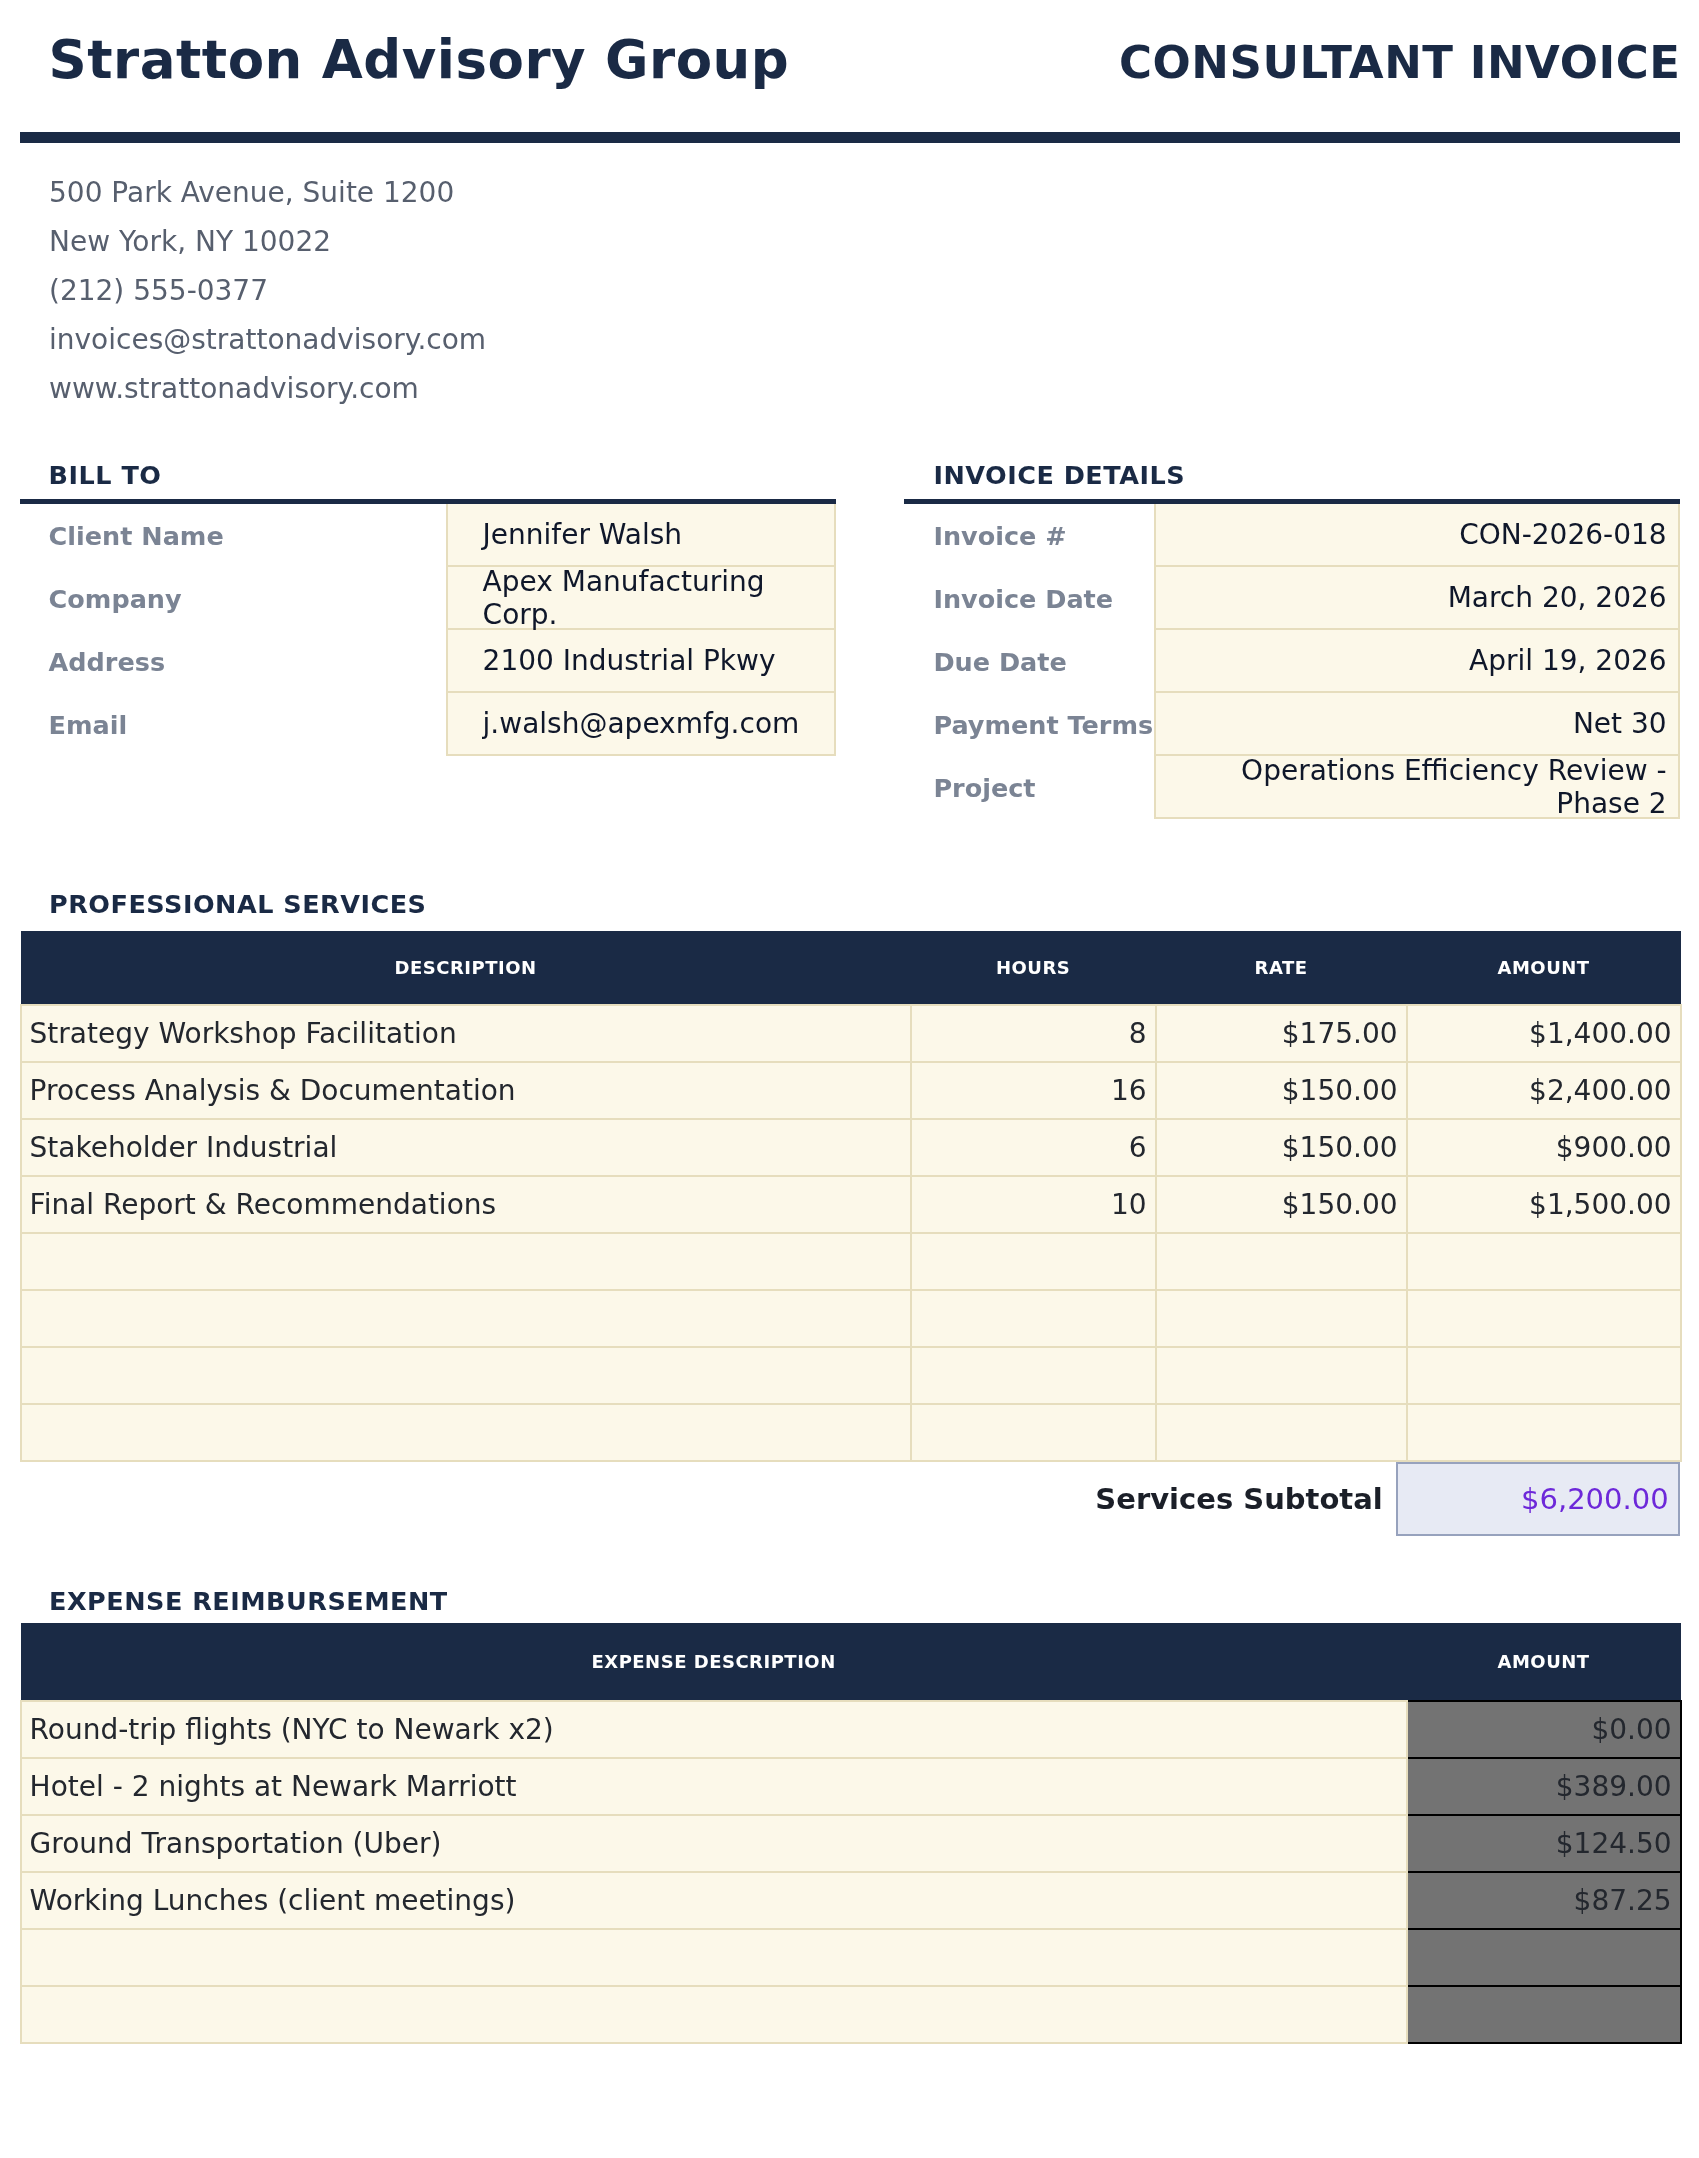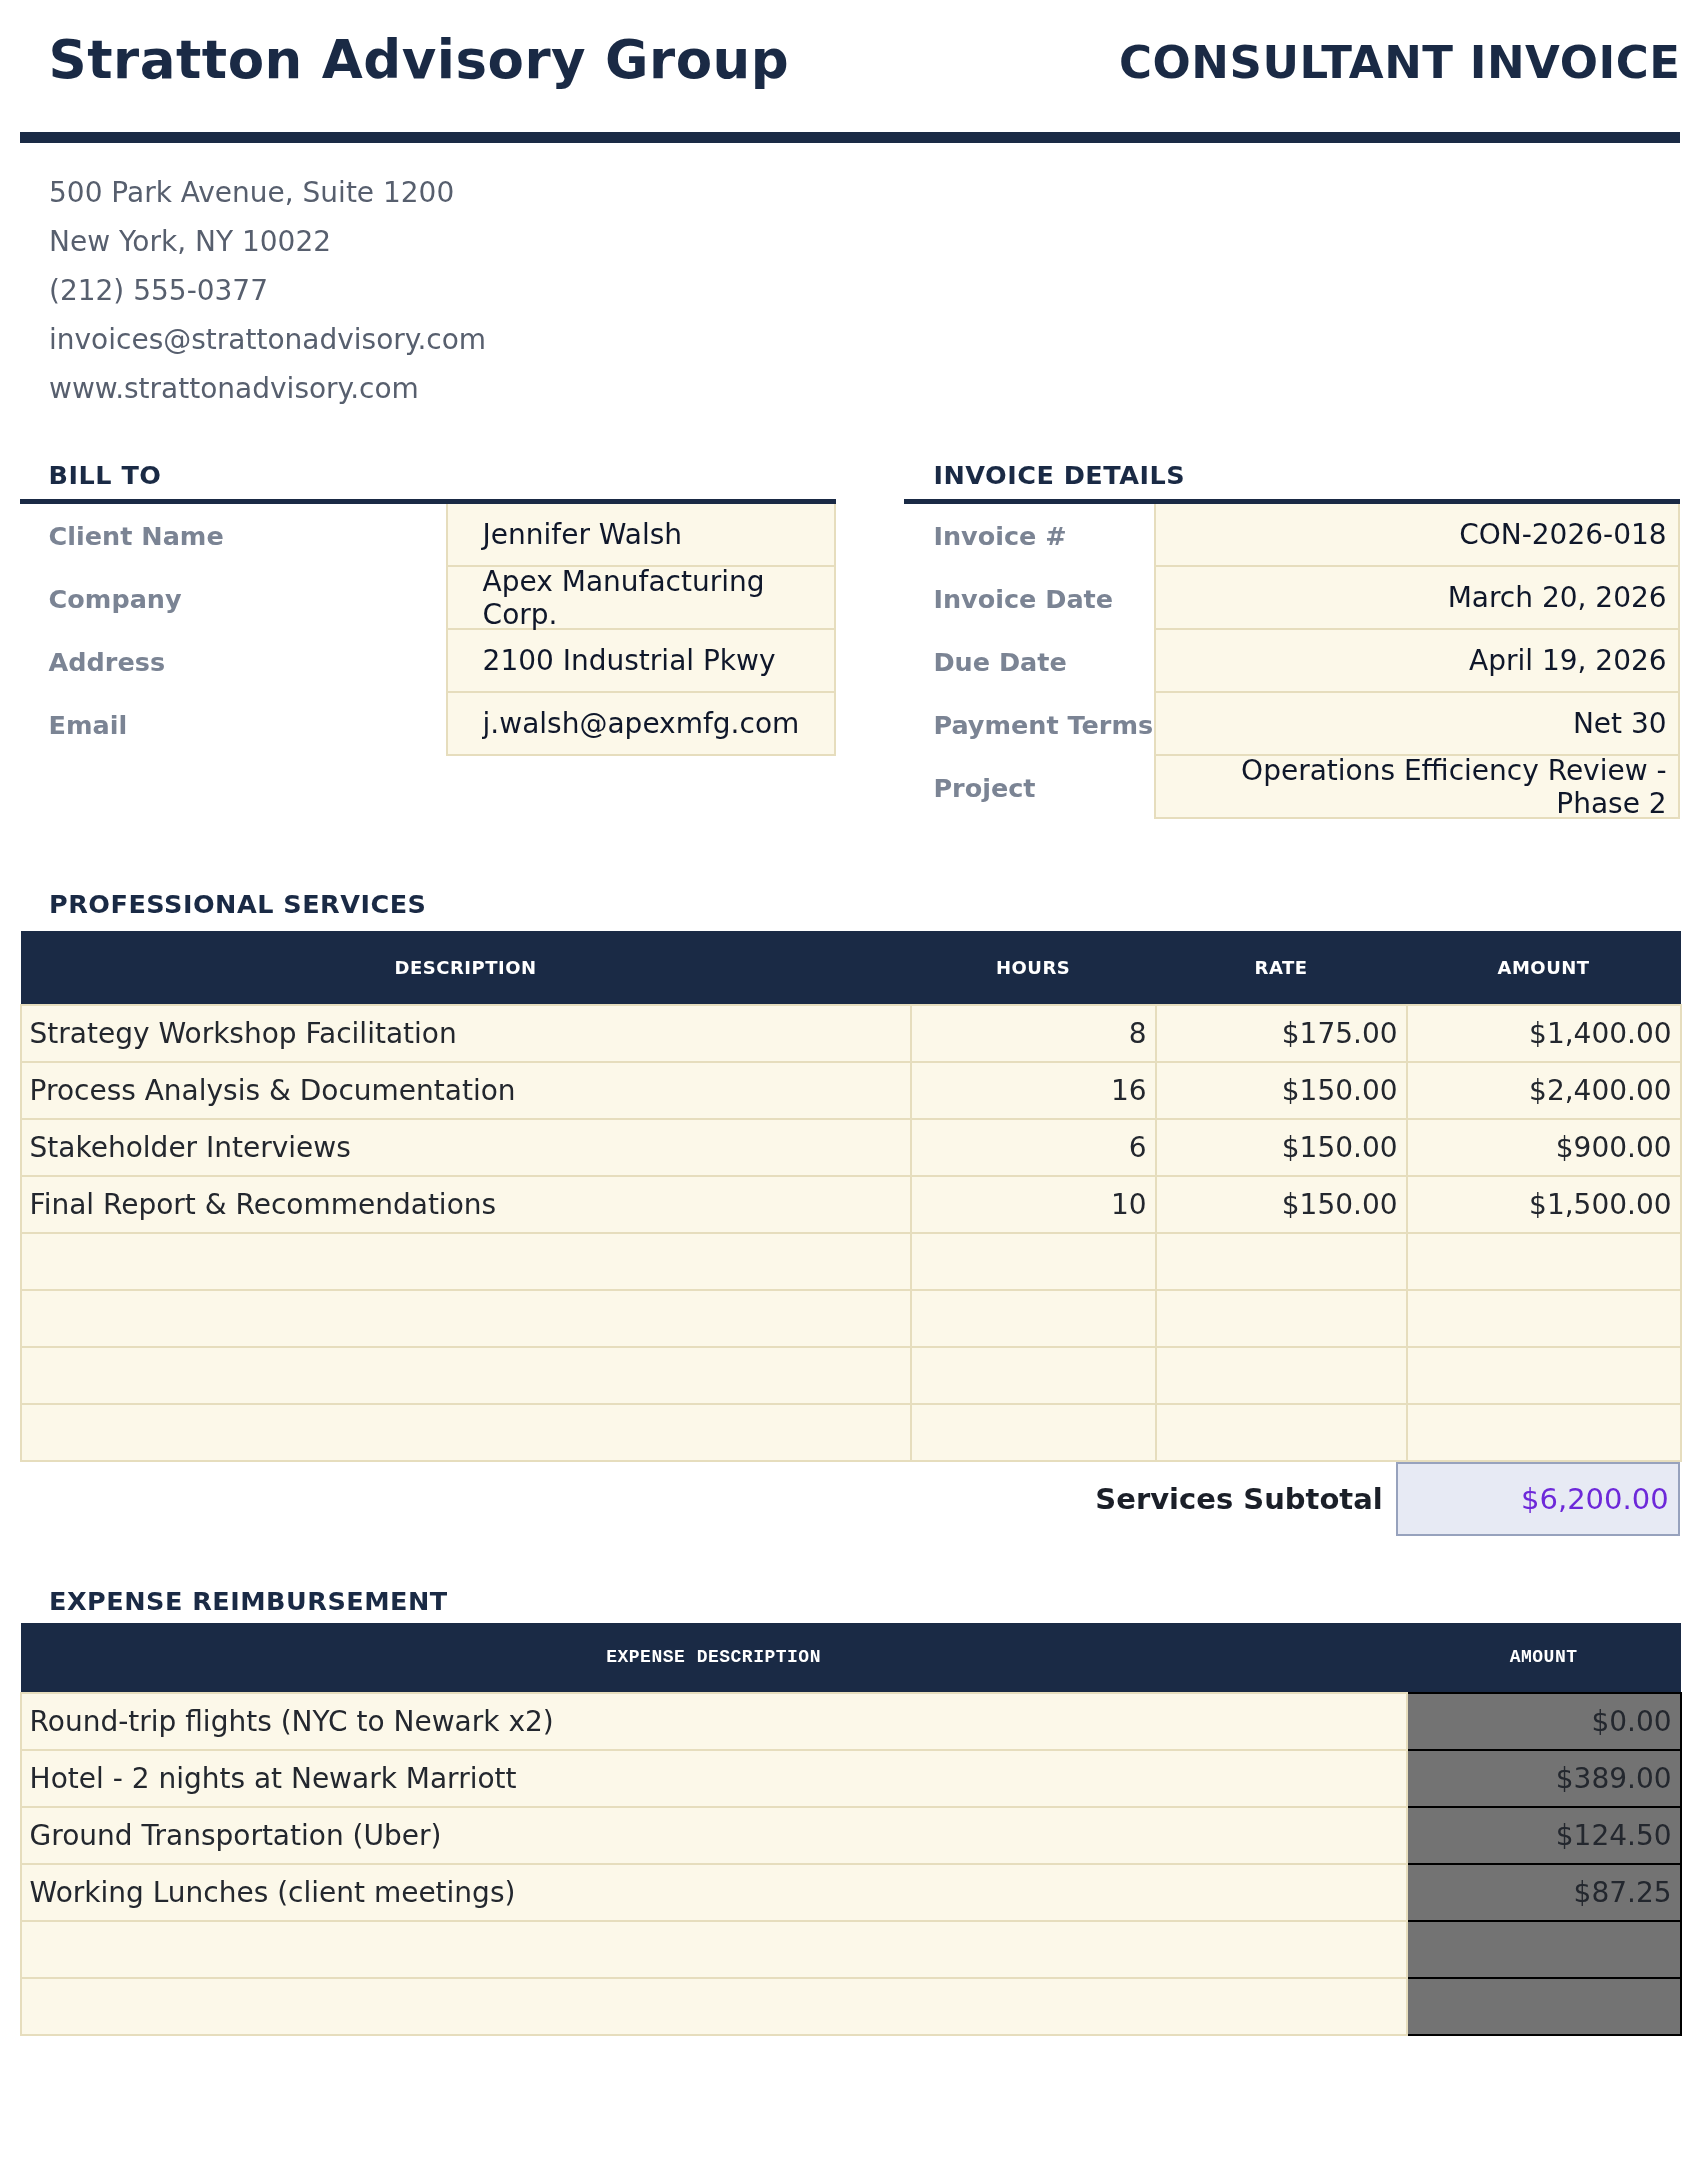--- a/index.html
+++ b/index.html
@@ -56,21 +56,21 @@
   }
   .section-heading.expenses { margin-top: 53px; margin-bottom: 7.8px; }
 
   
   table.grid { border-collapse: collapse; table-layout: fixed; margin-left: 19.6px; width: 1660px; }
   table.grid th {
     background: #1A2A45; color: #ffffff; font-size: 18px; font-weight: bold;
     letter-spacing: 0.5px; text-align: center; padding: 0;
   }
   .svc th { height: 74px; }
-  .exp th { height: 70px; font-family: Liberation Mono, monospace; }
+  .exp th { height: 78px; }
   th.th-desc { text-align: left; padding-left: 29px; }
   table.grid td {
     height: 57px; background: #FCF8E9; border: 2px solid #E6DDBD;
     font-size: 28px; color: #23272E; padding: 8px;
   }
   td.c-desc { padding-left: 29px; text-align: left; }
   td.c-num  { text-align: right; padding-right: 9.8px; }
   td.c-amt  { text-align: right; padding-right: 7.8px; background: #F8FAFC; border: 2px solid #E4E7EB; }
   .exp td.c-amt { background: #737373; border: 2px solid #000000; }
 
@@ -176,21 +176,21 @@
       <td class="c-num">$175.00</td>
       <td class="c-amt">$1,400.00</td>
     </tr>
     <tr>
       <td class="c-desc">Process Analysis &amp; Documentation</td>
       <td class="c-num">16</td>
       <td class="c-num">$150.00</td>
       <td class="c-amt">$2,400.00</td>
     </tr>
     <tr>
-      <td class="c-desc">Stakeholder Interviews</td>
+      <td class="c-desc">Stakeholder Industrial</td>
       <td class="c-num">6</td>
       <td class="c-num">$150.00</td>
       <td class="c-amt">$900.00</td>
     </tr>
     <tr>
       <td class="c-desc">Final Report &amp; Recommendations</td>
       <td class="c-num">10</td>
       <td class="c-num">$150.00</td>
       <td class="c-amt">$1,500.00</td>
     </tr>

